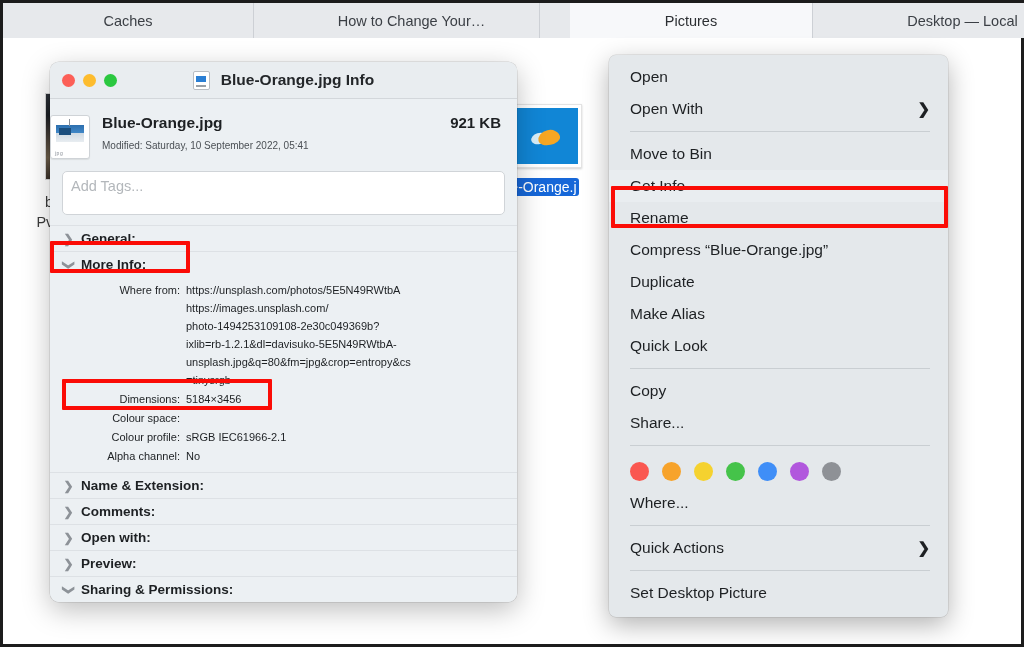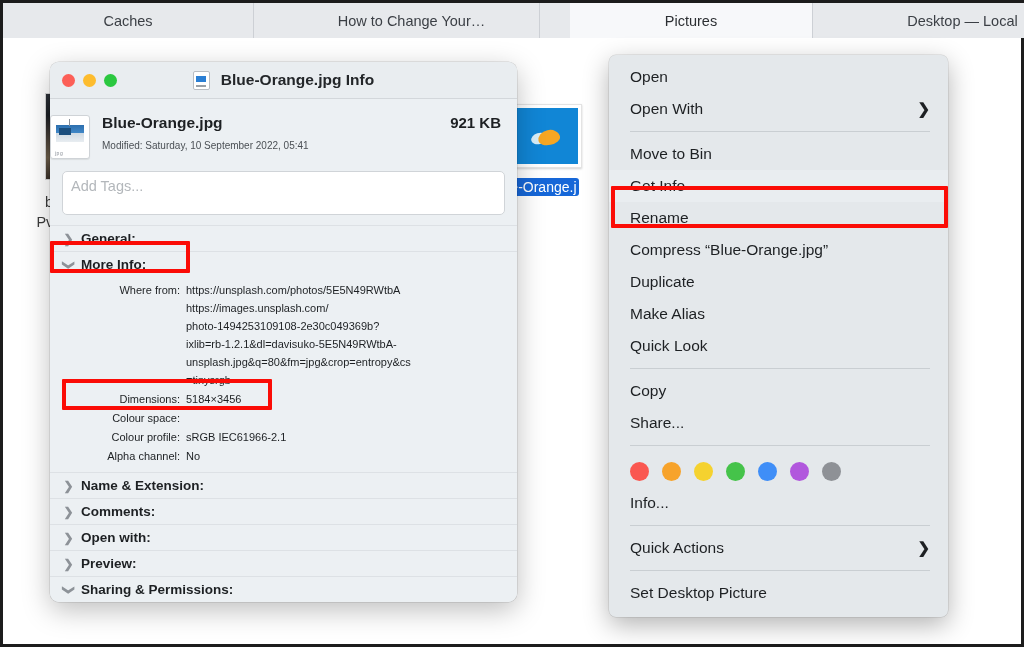--- a/index.html
+++ b/index.html
@@ -403,21 +403,21 @@
       <span class="tagdot" style="background:#fa5750"></span>
       <span class="tagdot" style="background:#f7a32b"></span>
       <span class="tagdot" style="background:#f5d22f"></span>
       <span class="tagdot" style="background:#45c34a"></span>
       <span class="tagdot" style="background:#3f8ef7"></span>
       <span class="tagdot" style="background:#b157dd"></span>
       <span class="tagdot" style="background:#8e9196"></span>
     </div>
 
     <div class="mi">
-      <span>Info...</span>
+      <span>Where...</span>
     </div>
 
     <div class="msep"></div>
 
     <div class="mi">
       <span>Quick Actions</span>
       <span class="arrow">❯</span>
     </div>
 
     <div class="msep"></div>

